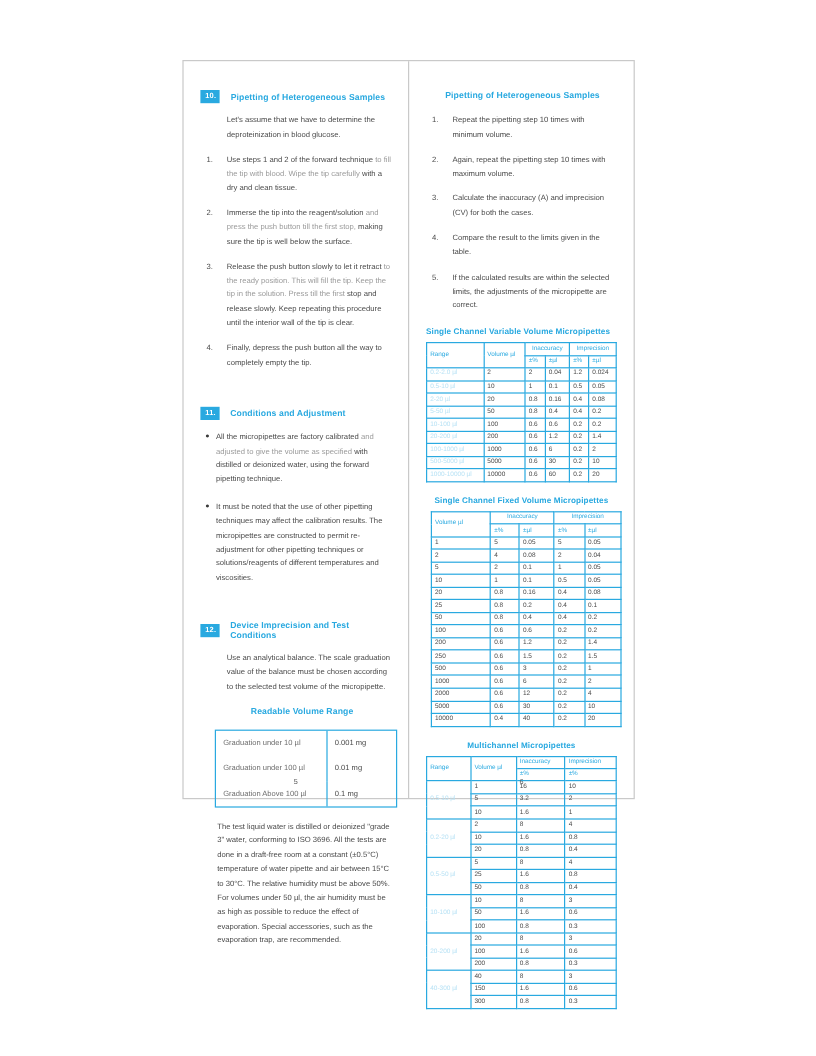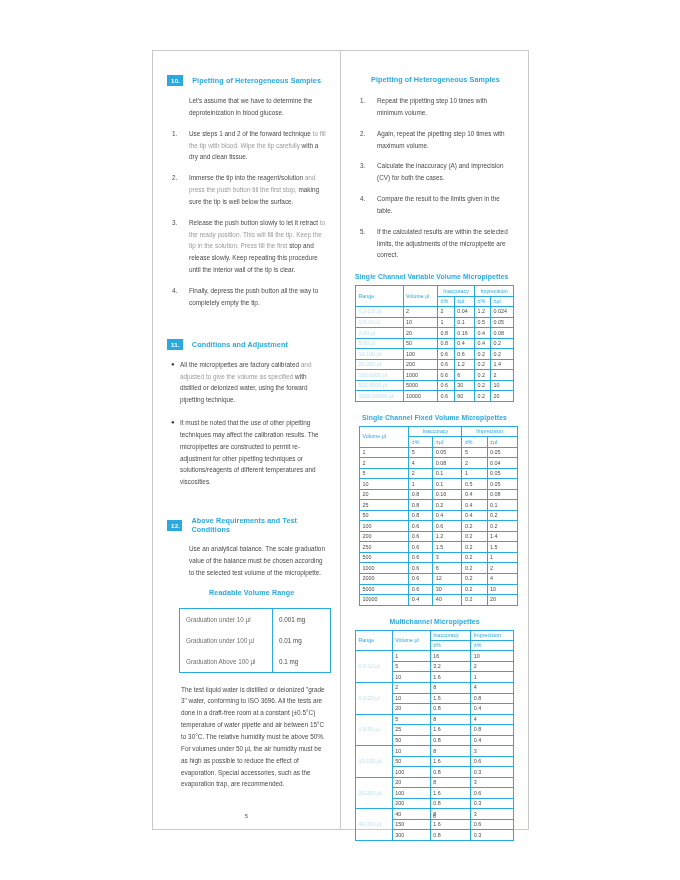--- a/index.html
+++ b/index.html
@@ -11,21 +11,21 @@
   }
   #page {
     position: relative;
     width: 680px; height: 880px;
     background: #ffffff;
     overflow: hidden;
   }
   .spread {
     position: absolute;
     left: 152px; top: 50px;
-    width: 377px; height: 780px;
+    width: 377px; height: 616px;
     border: 1px solid #c9c9c9;
     background: #fff;
     display: flex;
   }
   .page-col {
     position: relative;
     height: 100%;
     padding: 24px 14px 0 14px;
   }
   .page-left  { width: 188px; border-right: 1px solid #c9c9c9; }
@@ -207,21 +207,21 @@
         <span class="b">●</span>
         <span class="t"><span>All the micropipettes are factory calibrated </span><span class="dim">and adjusted to give the volume as specified </span><span>with distilled or deionized water, using the forward pipetting technique.</span></span>
       </div>
       <div class="bullet-item" style="margin-bottom:28px;">
         <span class="b">●</span>
         <span class="t">It must be noted that the use of other pipetting techniques may affect the calibration results. The micropipettes are constructed to permit re-adjustment for other pipetting techniques or solutions/reagents of different temperatures and viscosities.</span>
       </div>
 
       <div class="sec-head">
         <span class="sec-num">12.</span>
-        <span class="sec-title">Above Requirements and Test Conditions</span>
+        <span class="sec-title">Device Imprecision and Test Conditions</span>
       </div>
       <p class="para">Use an analytical balance. The scale graduation value of the balance must be chosen according to the selected test volume of the micropipette.</p>
 
       <div class="sec-title-plain" style="padding-left:40px;">Readable Volume Range</div>
 
       <div class="rv-box">
         <div class="rv-row">
           <div class="rv-l">Graduation under 10 µl</div>
           <div class="rv-r">0.001 mg</div>
         </div>

